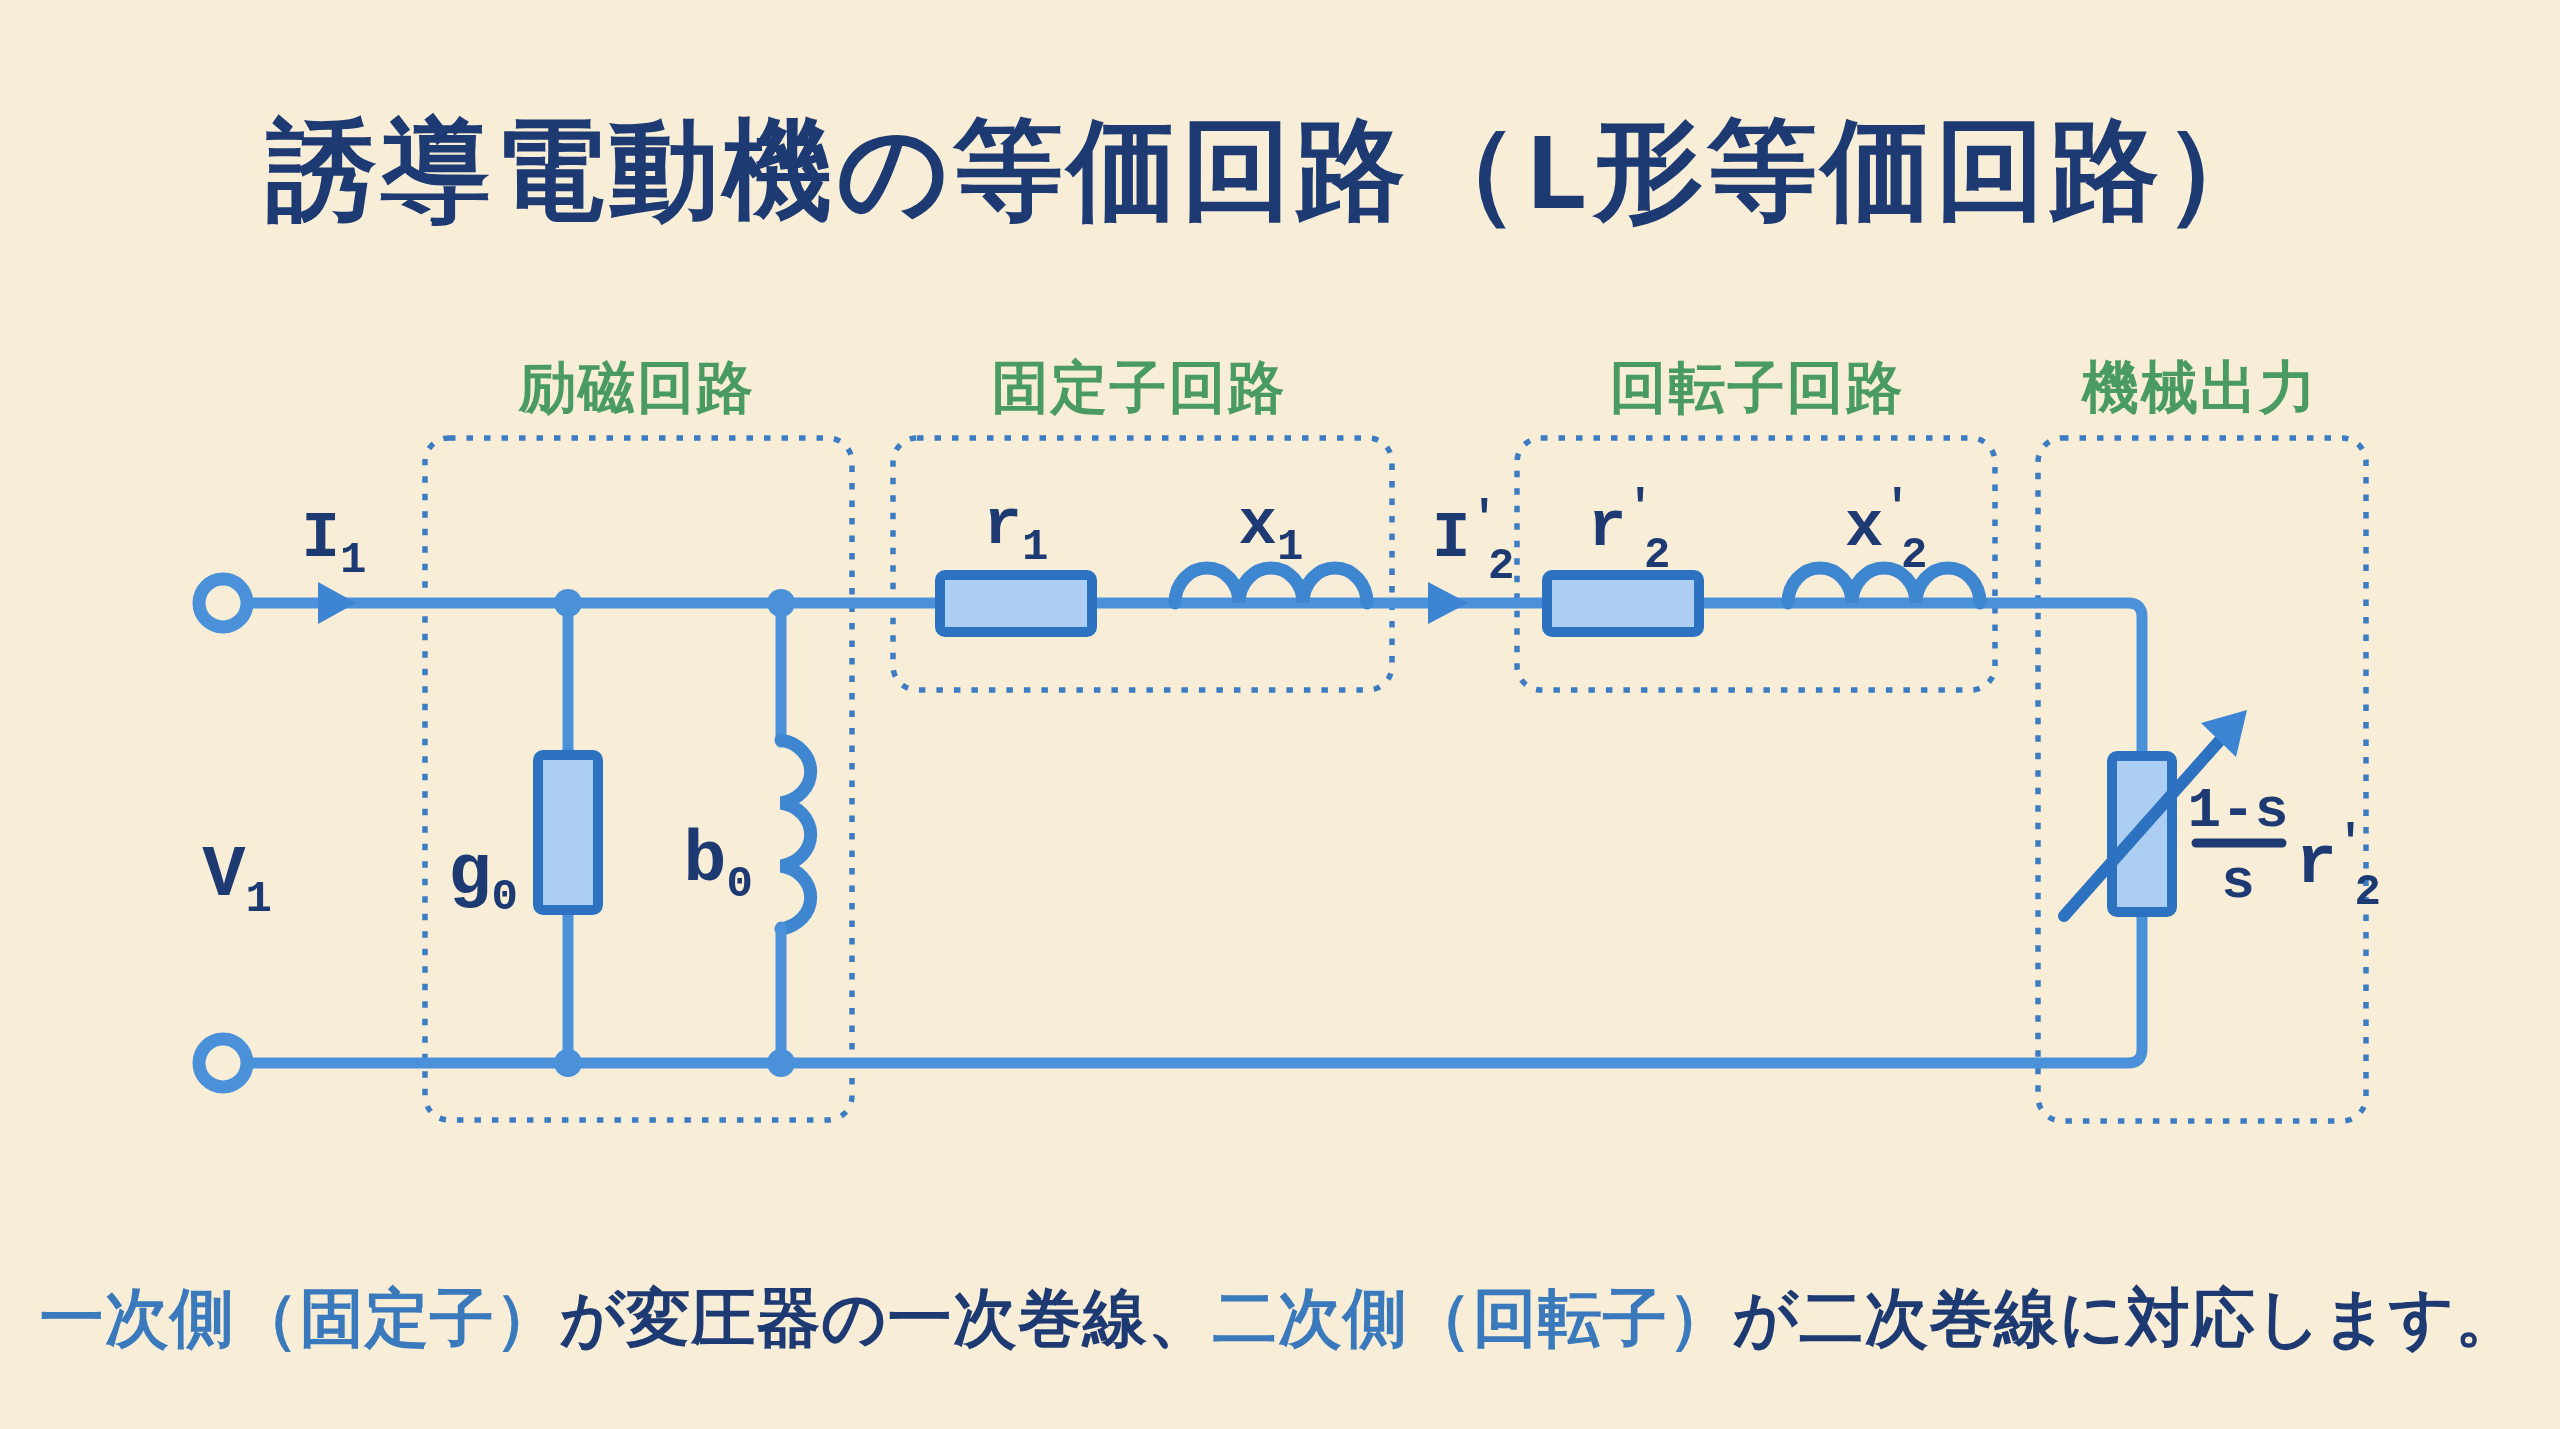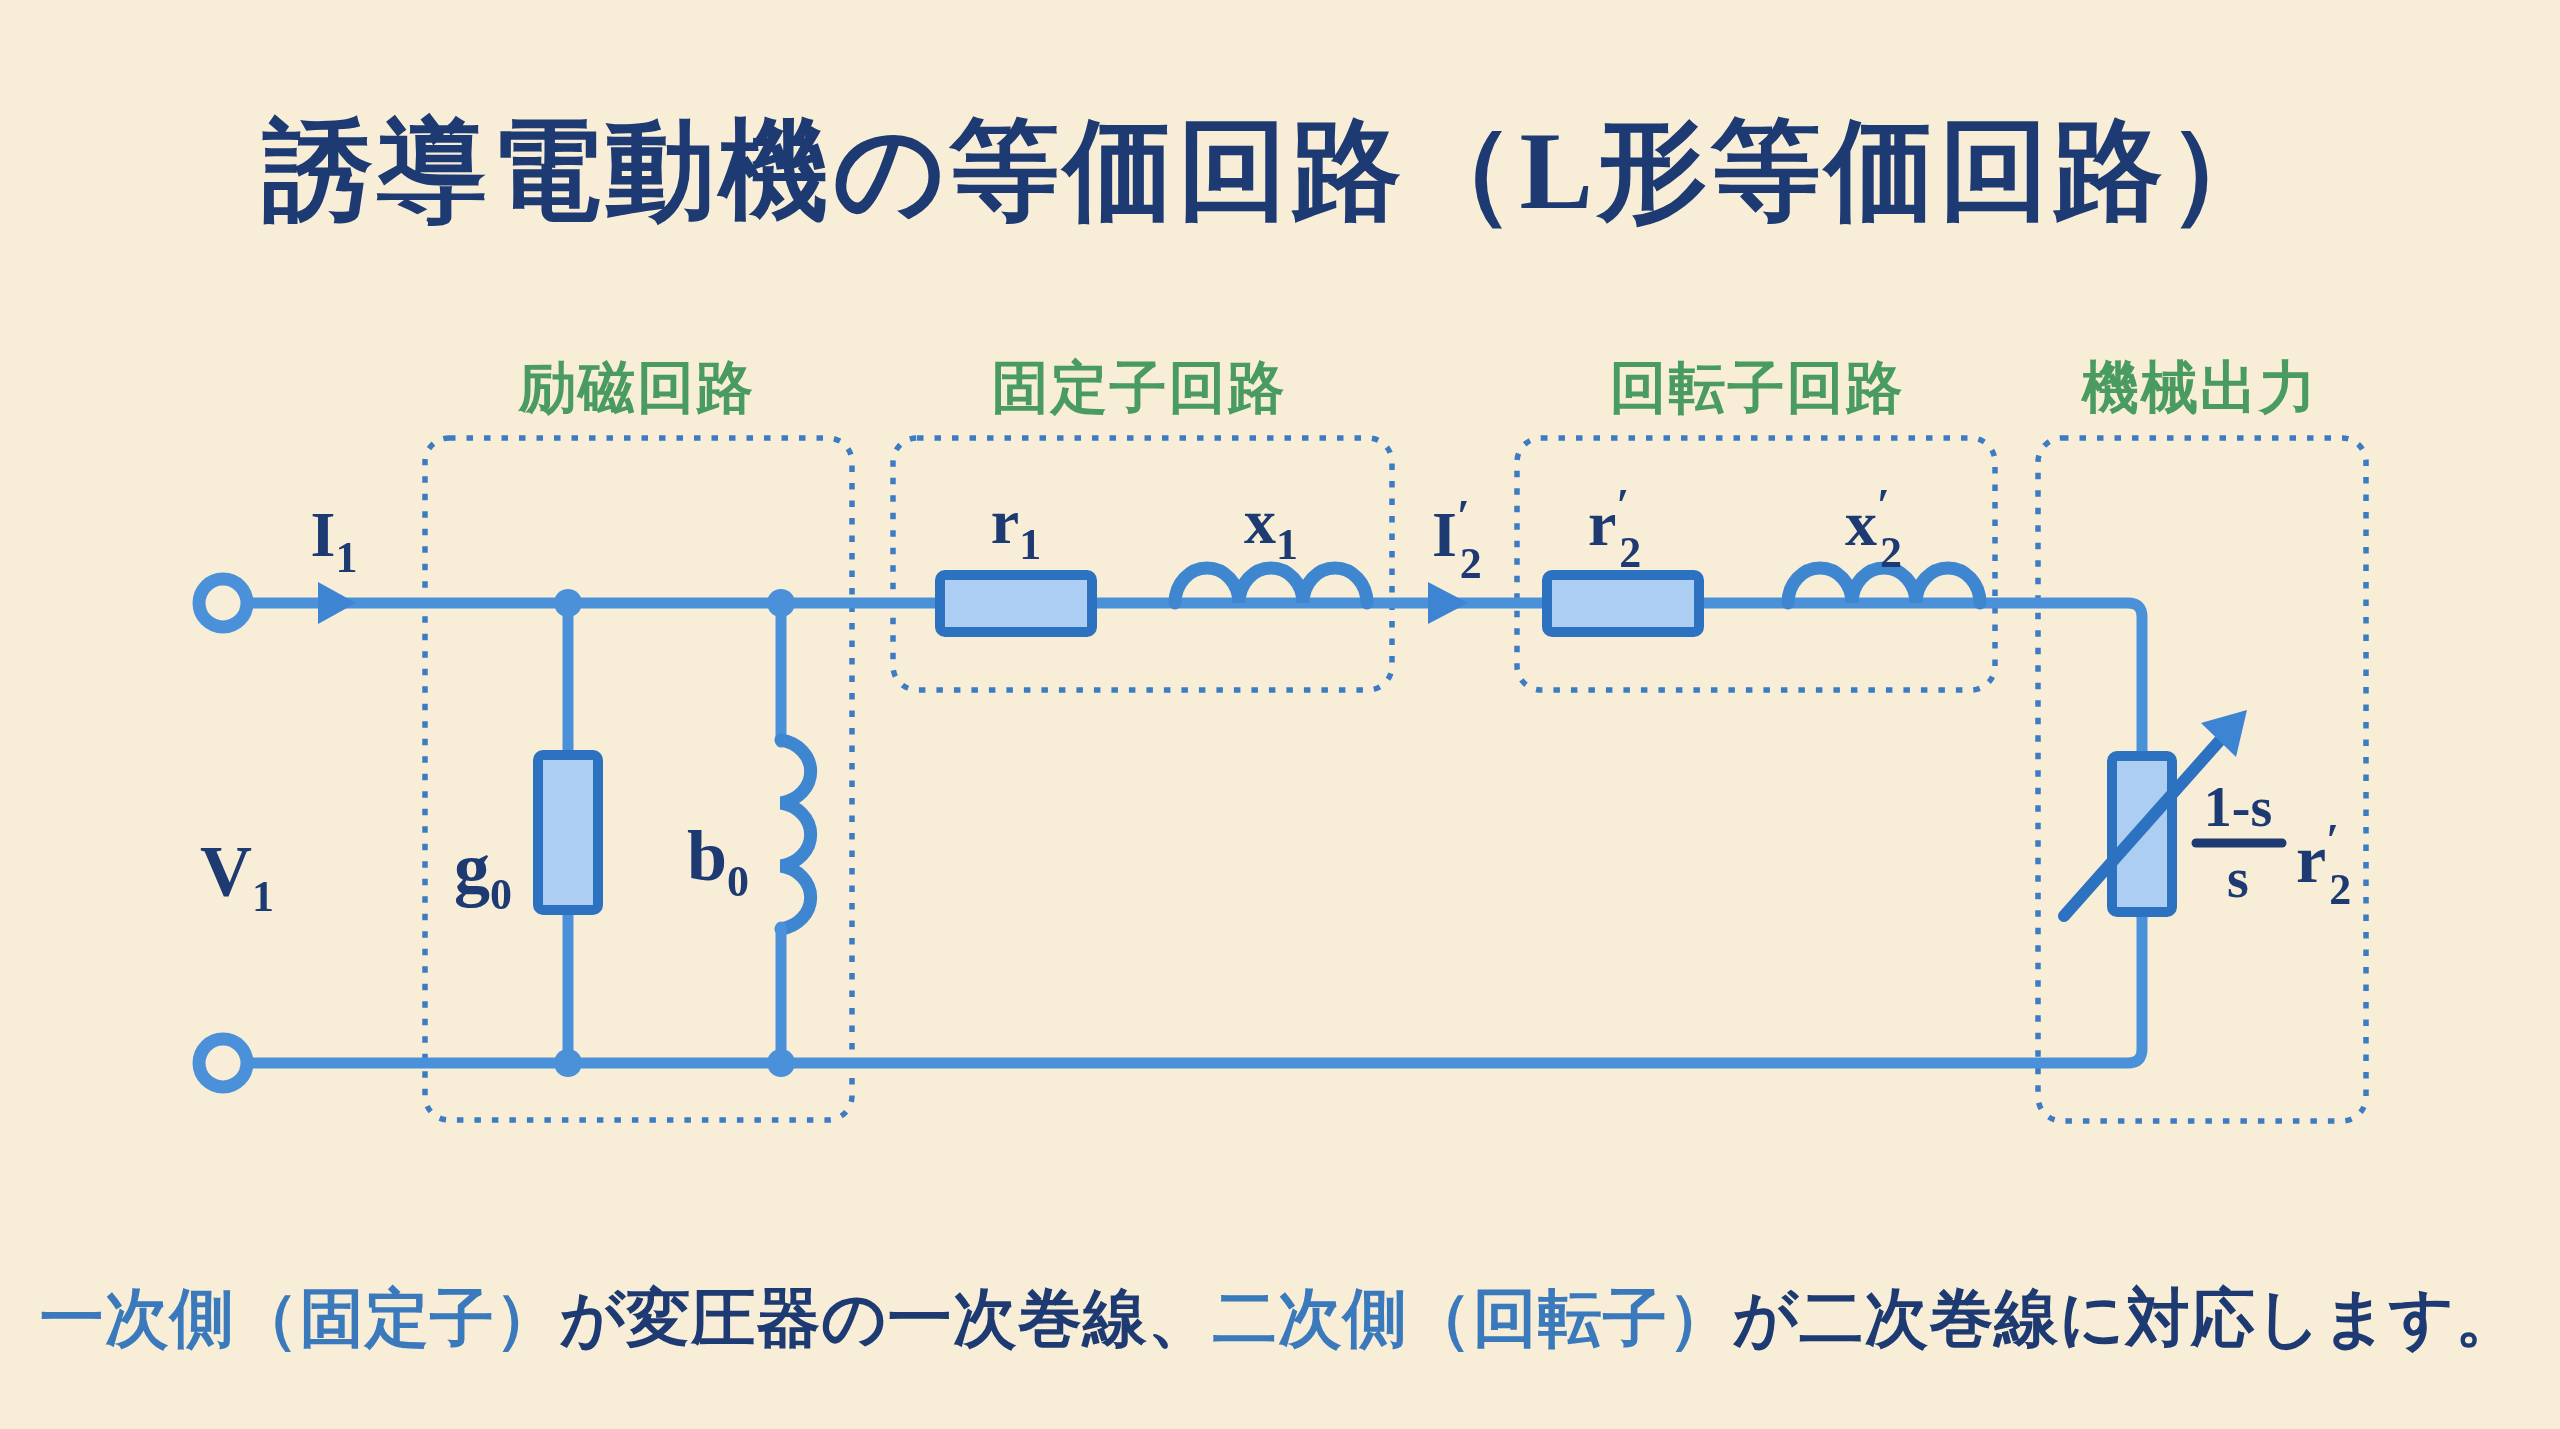--- a/index.html
+++ b/index.html
@@ -5,21 +5,21 @@
   html, body {
     margin: 0;
     padding: 0;
     background: #f8eed8;
   }
   .stage {
     width: 2560px;
     height: 1429px;
     position: relative;
     overflow: hidden;
-    font-family: Liberation Serif, serif;
+    font-family: Liberation Mono, monospace;
     text-align: center;
   }
   svg { display: block; }
 
   .title-text {
     font-size: 110px;
     font-weight: 800;
     fill: #1d3a72;
     letter-spacing: 4px;
   }

